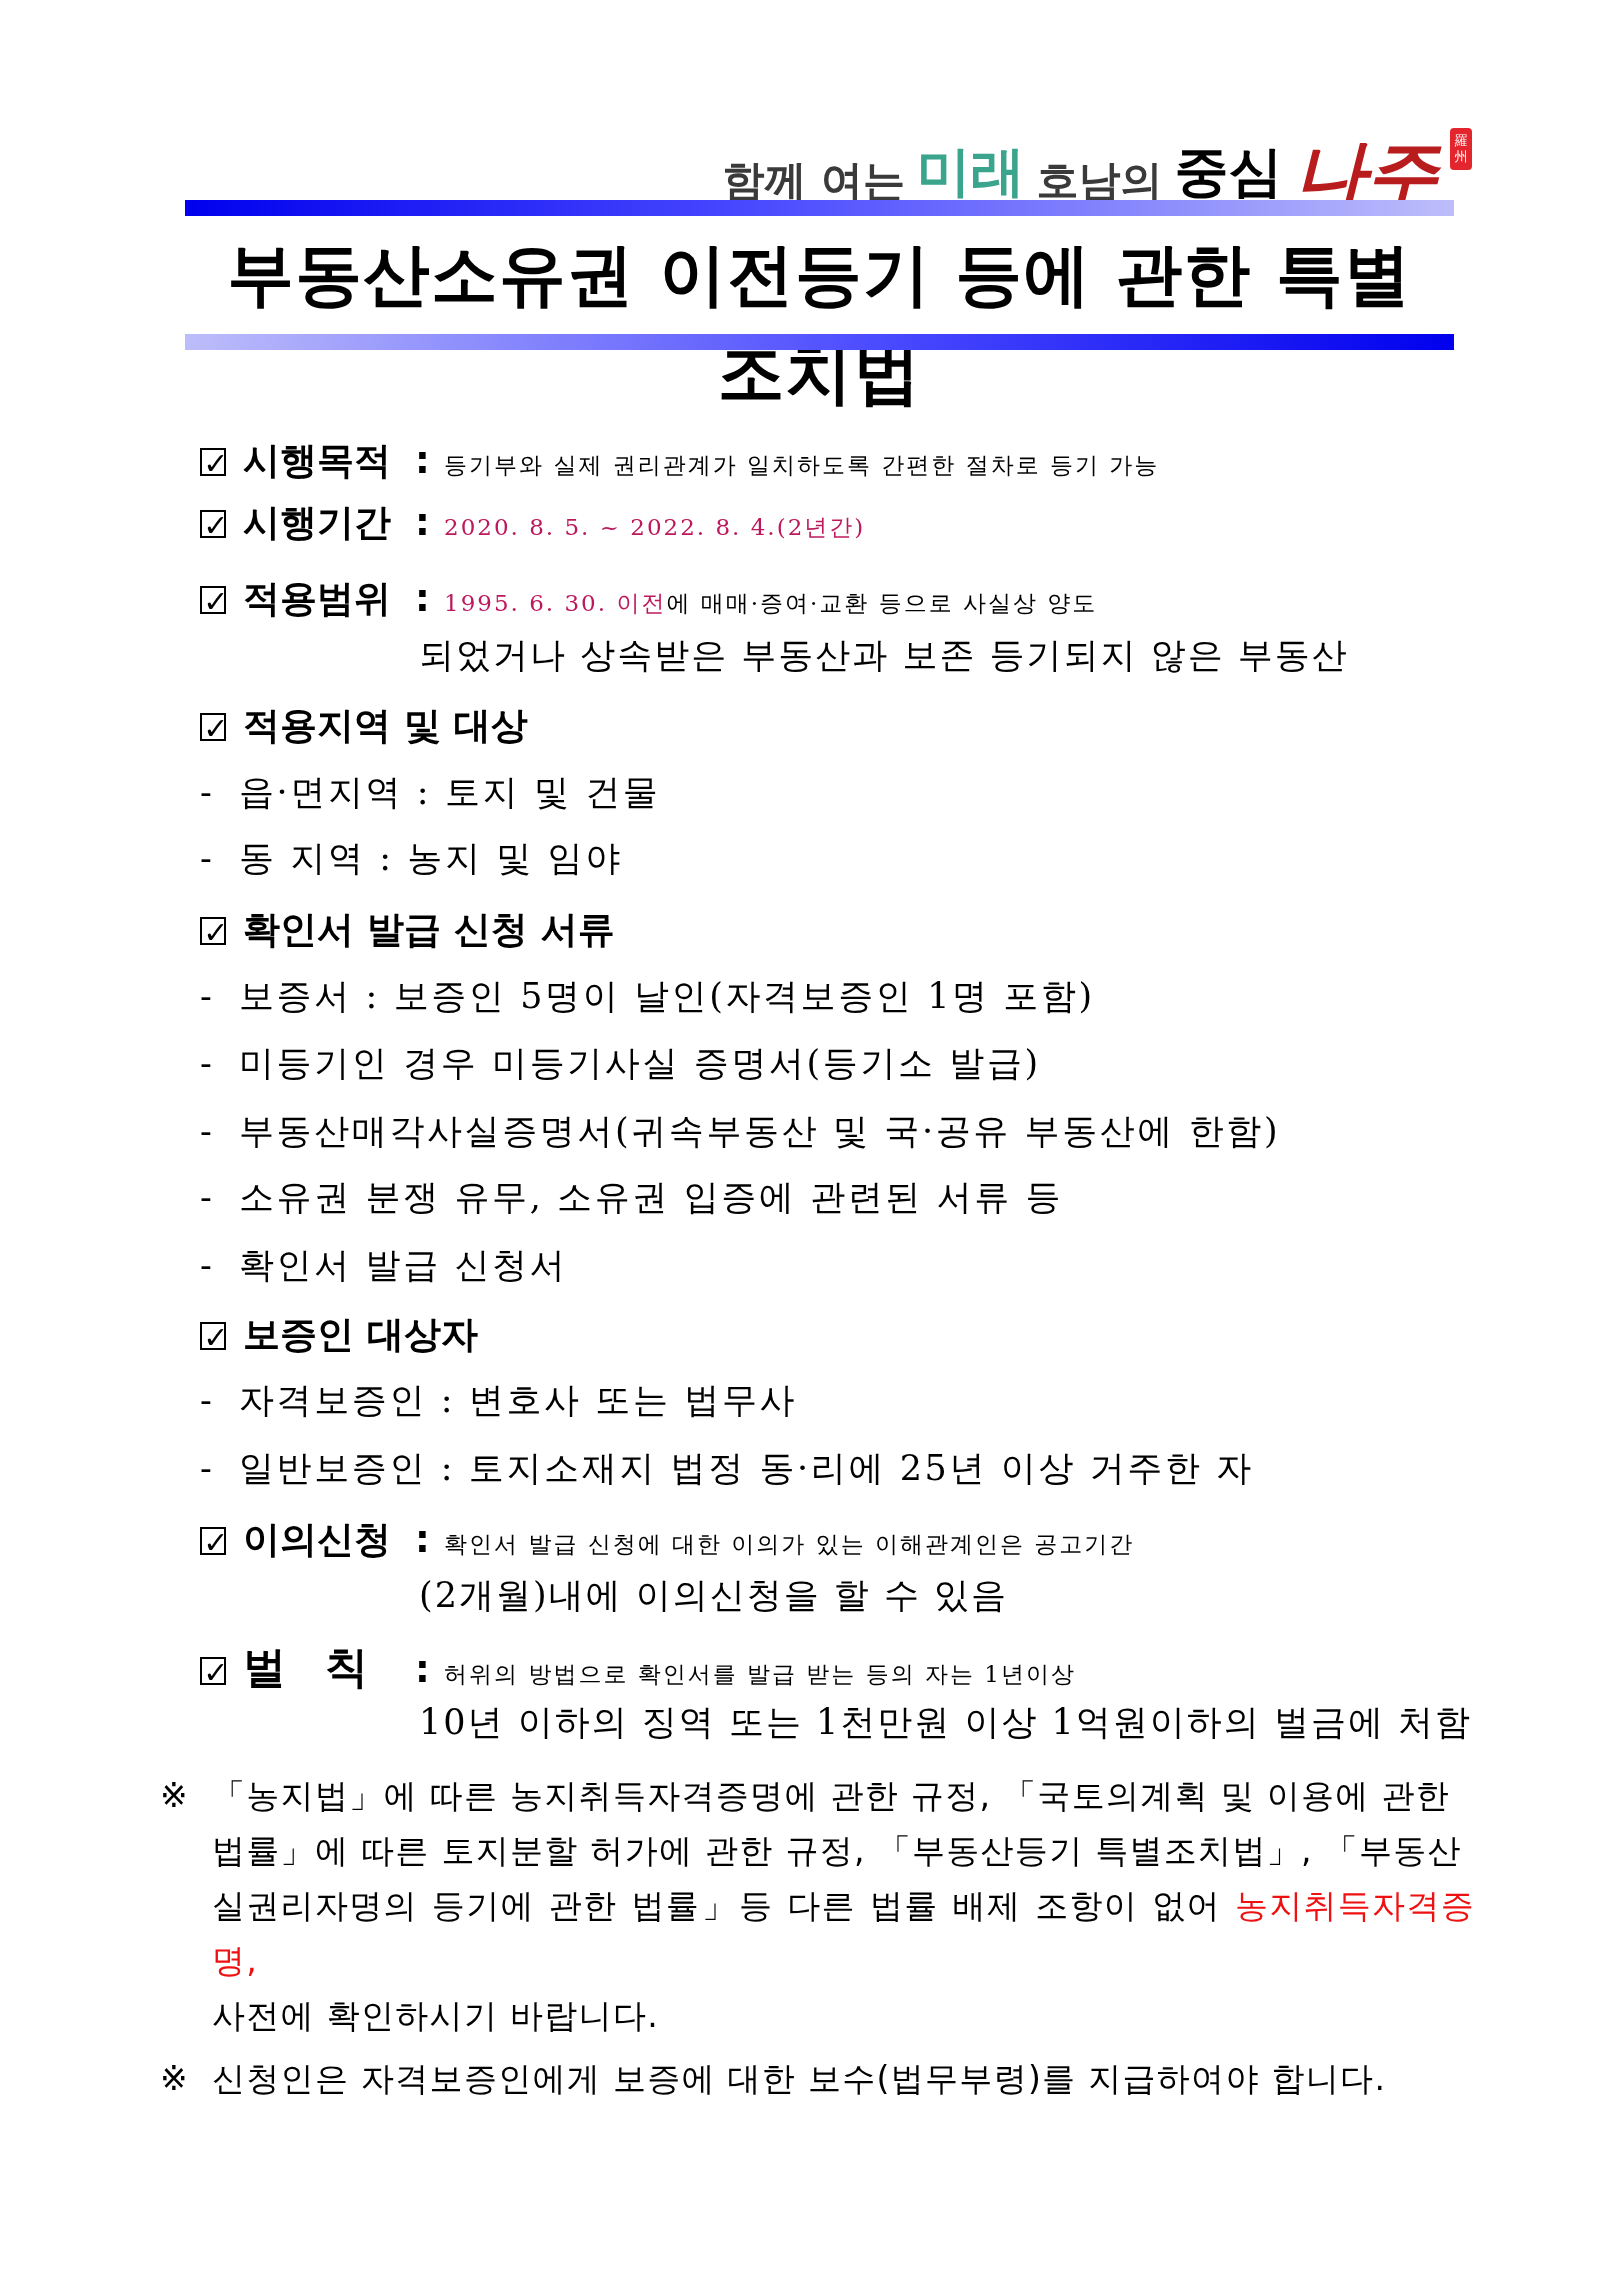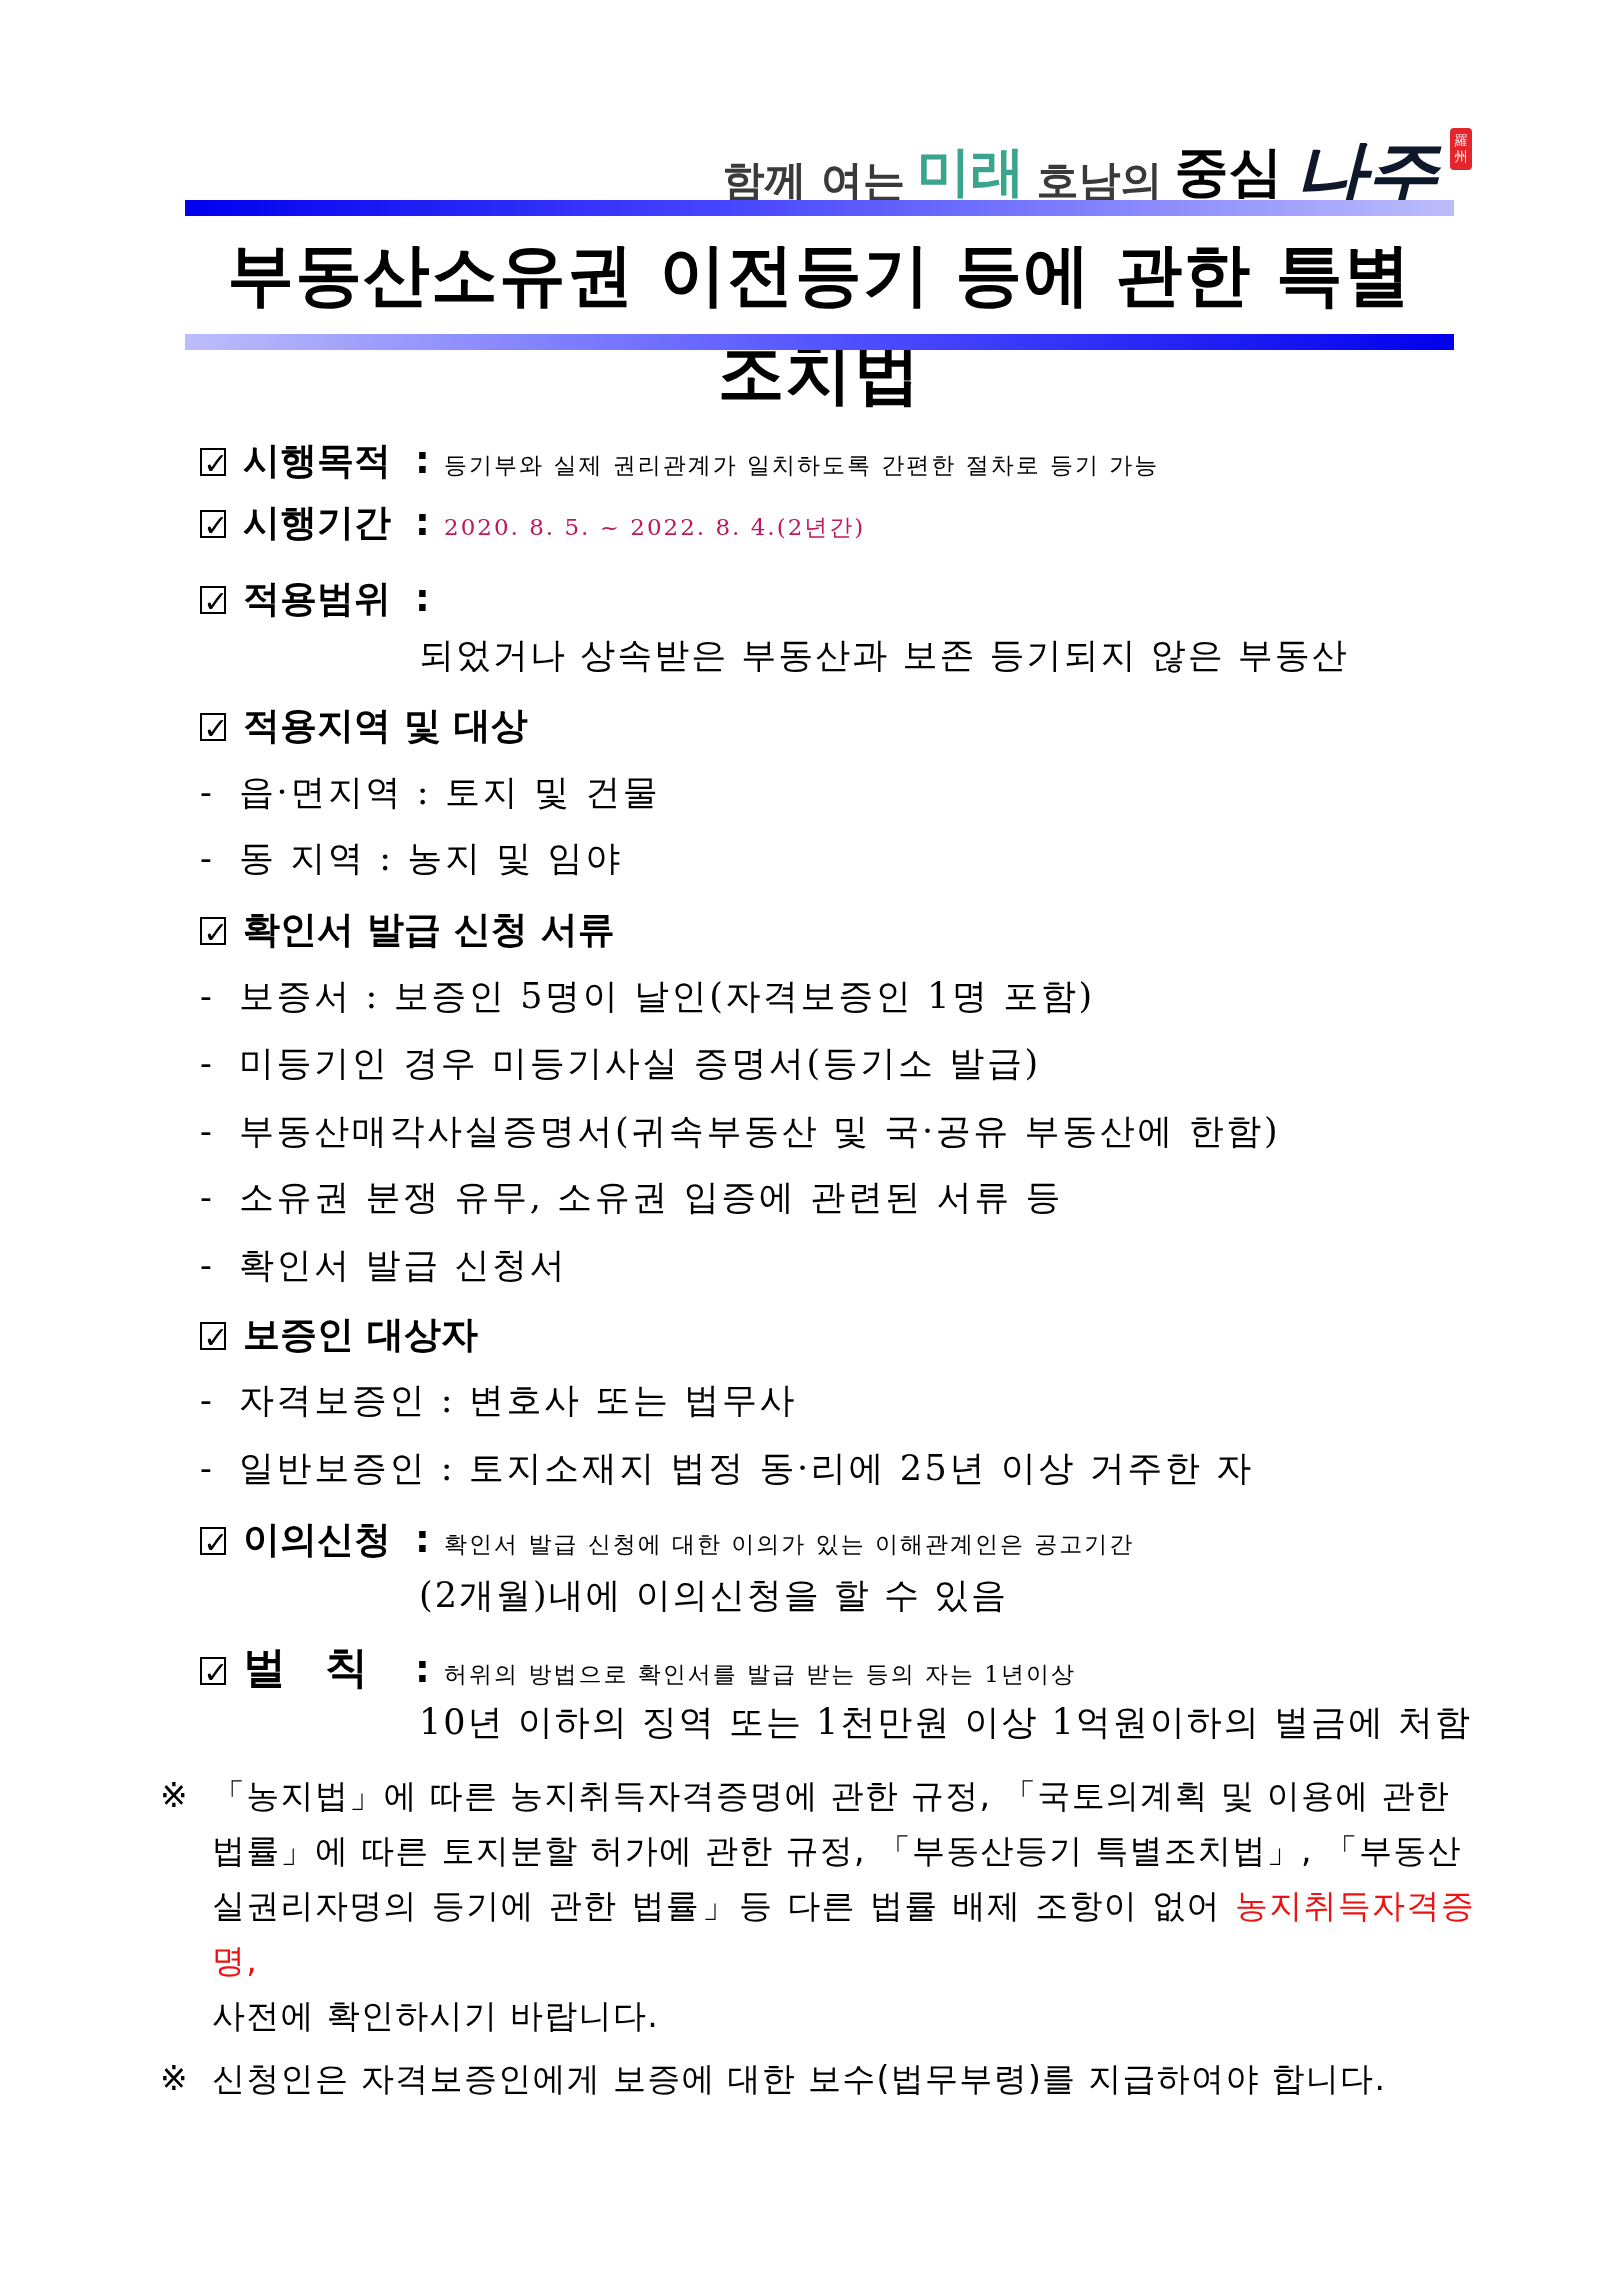--- a/index.html
+++ b/index.html
@@ -3,21 +3,21 @@
 <meta charset="utf-8">
 <style>
   html, body { margin: 0; padding: 0; background: #ffffff; }
   body { width: 1623px; height: 2295px; position: relative; overflow: hidden; color: #000; }
 
   
   .slogan { position: absolute; top: 111px; right: 151px; height: 98px; display: flex; align-items: flex-end; gap: 11.8px; font-family: "DejaVu Sans", sans-serif; }
   .slogan .s-dark { color: #3a3a3a; font-size: 42px; font-weight: bold; text-align: center; }
   .slogan .s-green { color: #3aa58c; font-size: 54px; font-weight: bold; }
   .slogan .s-blue { color: #000000; font-size: 54px; font-weight: bold; }
-  .slogan .s-logo { color: #0f172a; font-size: 72px; font-weight: bold; font-style: italic; font-family: "DejaVu Serif", serif; line-height: 1; text-align: center; }
+  .slogan .s-logo { color: #b91c1c; font-size: 72px; font-weight: bold; font-style: italic; font-family: "DejaVu Serif", serif; line-height: 1; text-align: center; }
   .seal { width: 22px; height: 42px; background: #e3262e; border-radius: 3.9px; color: #fff; font-size: 13px; display: flex; flex-direction: column; align-items: center; justify-content: center; line-height: 1.2; margin-bottom: 39px; }
 
   
   .bar { position: absolute; left: 185px; width: 1269px; height: 15.7px; }
   .bar-top { top: 200px; background: linear-gradient(to right, #0000ee, #4a4aff 45%, #bdbdfb); }
   .bar-bottom { top: 334px; background: linear-gradient(to right, #bdbdfb, #4a4aff 55%, #0000ee); }
   .title { position: absolute; top: 226px; left: 185px; width: 1269px; text-align: center; font-family: "DejaVu Sans", sans-serif; font-weight: bold; font-size: 68px; letter-spacing: 1.3px; line-height: 98px; transform: scaleX(0.98); }
 
   
   .row { position: absolute; left: 160px; display: flex; align-items: baseline; font-size: 37px; line-height: 52px; white-space: nowrap; padding-left: 40px; }
@@ -68,20 +68,21 @@
   <span class="chk"></span>
   <span class="label w4">시행기간</span>
   <span class="colon">:</span>
   <span class="val blue">2020. 8. 5. ~ 2022. 8. 4.(2년간)</span>
 </div>
 
 <div class="row" style="top:573px">
   <span class="chk"></span>
   <span class="label w4">적용범위</span>
   <span class="colon">:</span>
+  <span class="val"><span class="blue">1995. 6. 30. 이전</span><span>에 매매·증여·교환 등으로 사실상 양도</span></span>
 </div>
 <div class="cont" style="top:629px">되었거나 상속받은 부동산과 보존 등기되지 않은 부동산</div>
 
 <div class="row" style="top:700px">
   <span class="chk"></span>
   <span class="label">적용지역 및 대상</span>
 </div>
 <div class="sub" style="top:766px"><span class="dash">-</span><span>읍·면지역 : 토지 및 건물</span></div>
 <div class="sub" style="top:832px"><span class="dash">-</span><span>동 지역 : 농지 및 임야</span></div>
 

